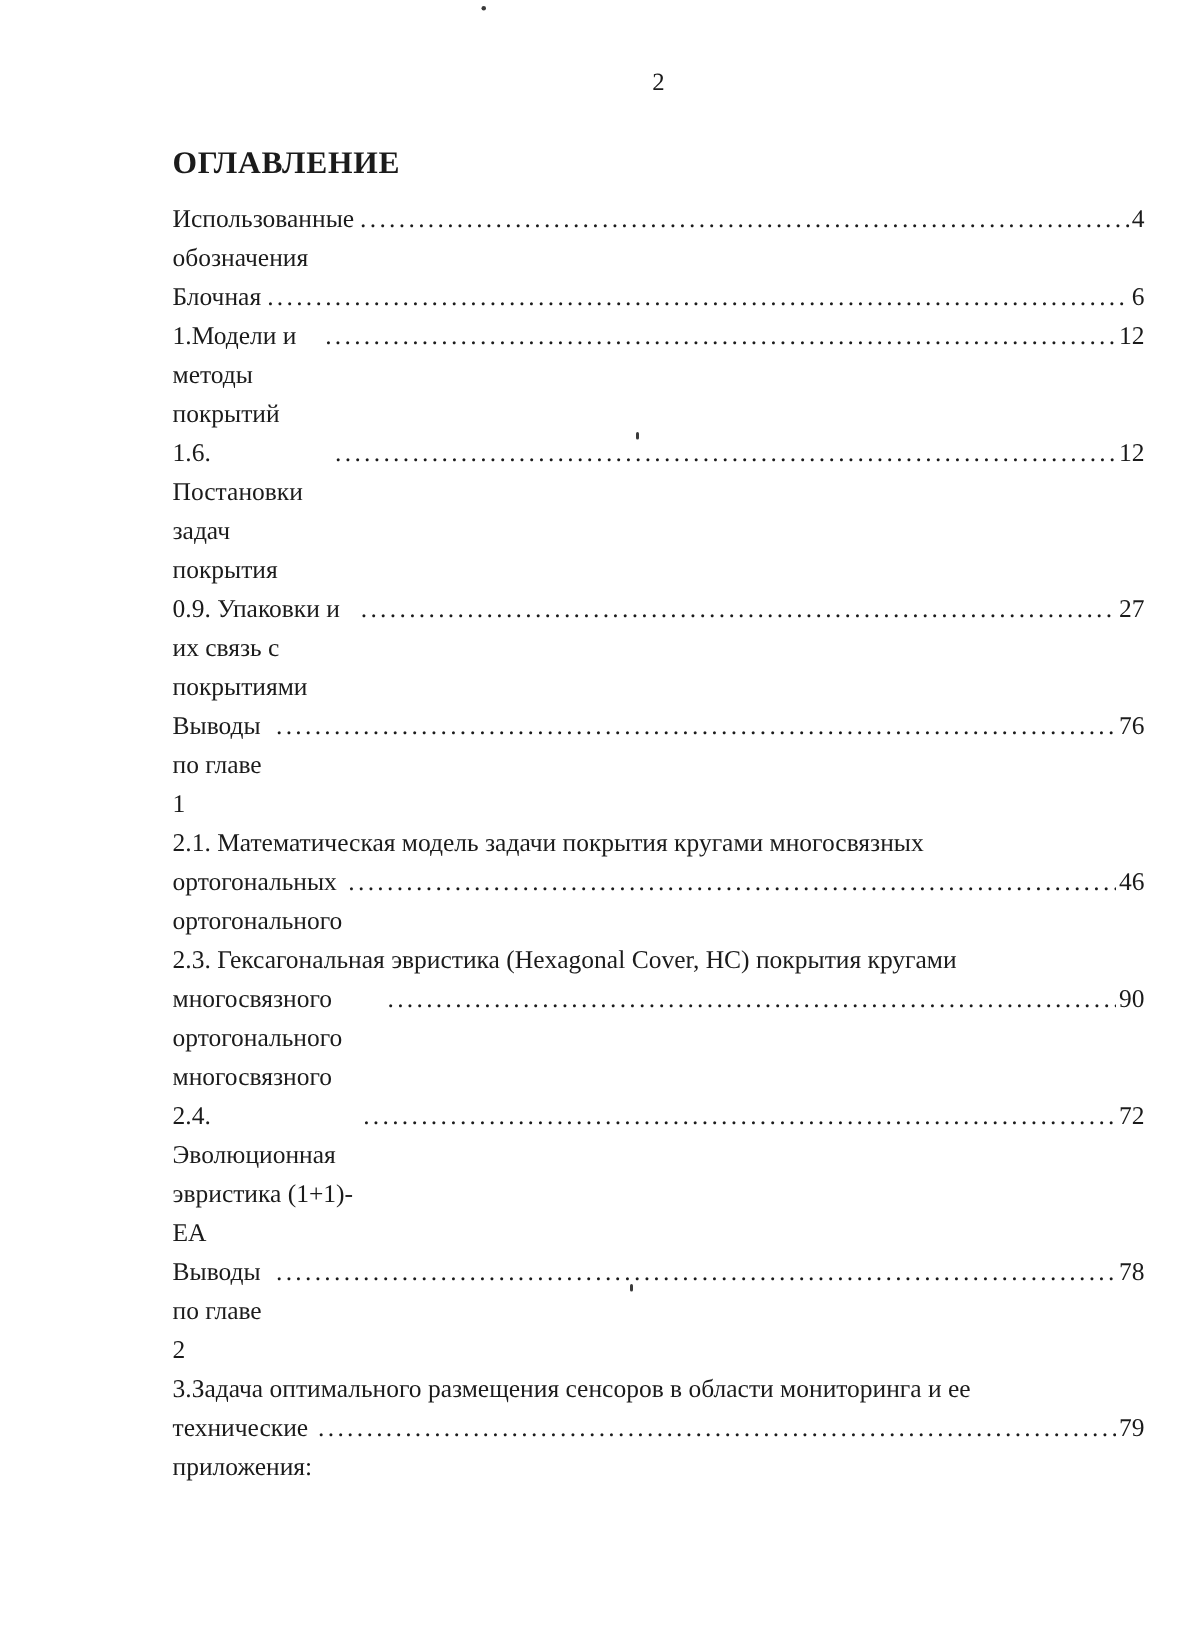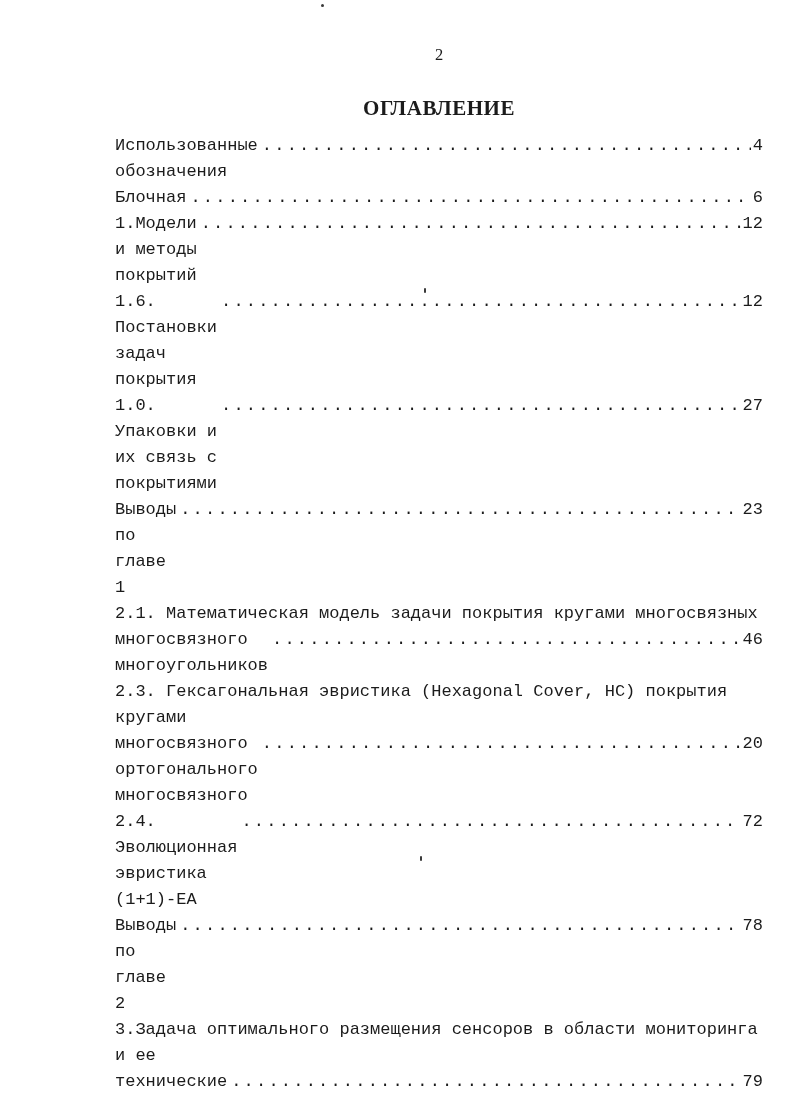--- a/index.html
+++ b/index.html
@@ -35,28 +35,27 @@
     width: 648px;
   }
   .page-number {
     margin-top: 45px;
     text-align: center;
     font-size: 16.5px;
     line-height: 20px;
   }
   .toc-title {
     margin: 30px 0 12px 0;
-    text-align: center;
     font-size: 21px;
     font-weight: bold;
     letter-spacing: 0.5px;
     line-height: 26px;
   }
   .toc { width: 100%; }
-  .entry { margin: 0; font-family: Liberation Mono, monospace; }
+  .entry { margin: 0; }
   .entry .wrap-line {
     font-size: 17px;
     line-height: 26px;
     white-space: pre-wrap;
   }
   .entry .row {
     display: flex;
     align-items: baseline;
     font-size: 17px;
     line-height: 26px;
@@ -119,46 +118,46 @@
         </div>
         <div class="entry">
           <div class="row">
             <span class="text">1.6. Постановки задач покрытия</span>
             <span class="dots"></span>
             <span class="pg">12</span>
           </div>
         </div>
         <div class="entry">
           <div class="row">
-            <span class="text">1.0. Упаковки и их связь с покрытиями</span>
+            <span class="text">0.9. Упаковки и их связь с покрытиями</span>
             <span class="dots"></span>
             <span class="pg">27</span>
           </div>
         </div>
         <div class="entry">
           <div class="row">
             <span class="text">Выводы по главе 1</span>
             <span class="dots"></span>
-            <span class="pg">23</span>
+            <span class="pg">76</span>
           </div>
         </div>
         <div class="entry">
           <div class="wrap-line">2.1. Математическая модель задачи покрытия кругами многосвязных</div>
           <div class="row">
-            <span class="text">многосвязного многоугольников</span>
+            <span class="text">ортогональных ортогонального</span>
             <span class="dots"></span>
             <span class="pg">46</span>
           </div>
         </div>
         <div class="entry">
           <div class="wrap-line">2.3. Гексагональная эвристика (Hexagonal Cover, HC) покрытия кругами</div>
           <div class="row">
             <span class="text">многосвязного ортогонального многосвязного</span>
             <span class="dots"></span>
-            <span class="pg">20</span>
+            <span class="pg">90</span>
           </div>
         </div>
         <div class="entry">
           <div class="row">
             <span class="text">2.4. Эволюционная эвристика (1+1)-EA</span>
             <span class="dots"></span>
             <span class="pg">72</span>
           </div>
         </div>
         <div class="entry">

